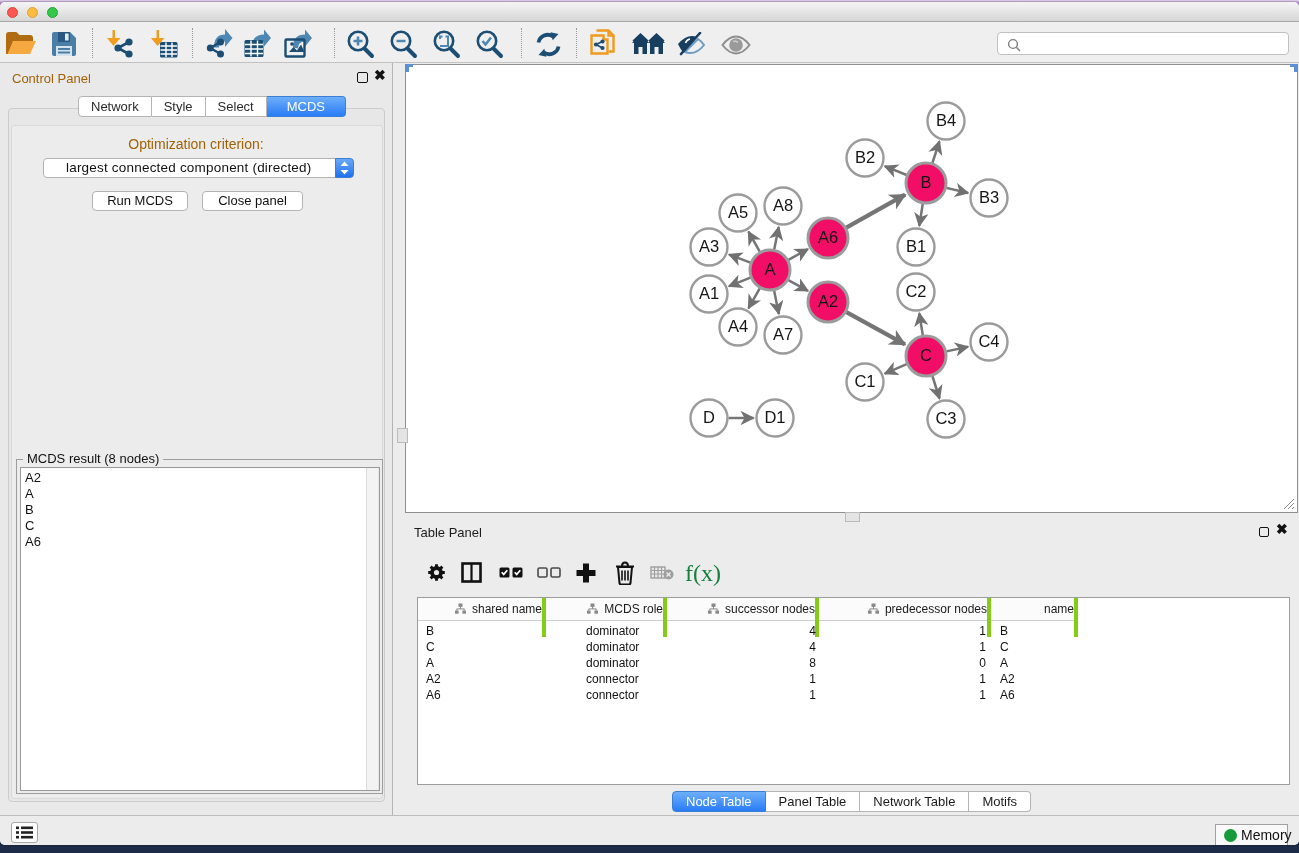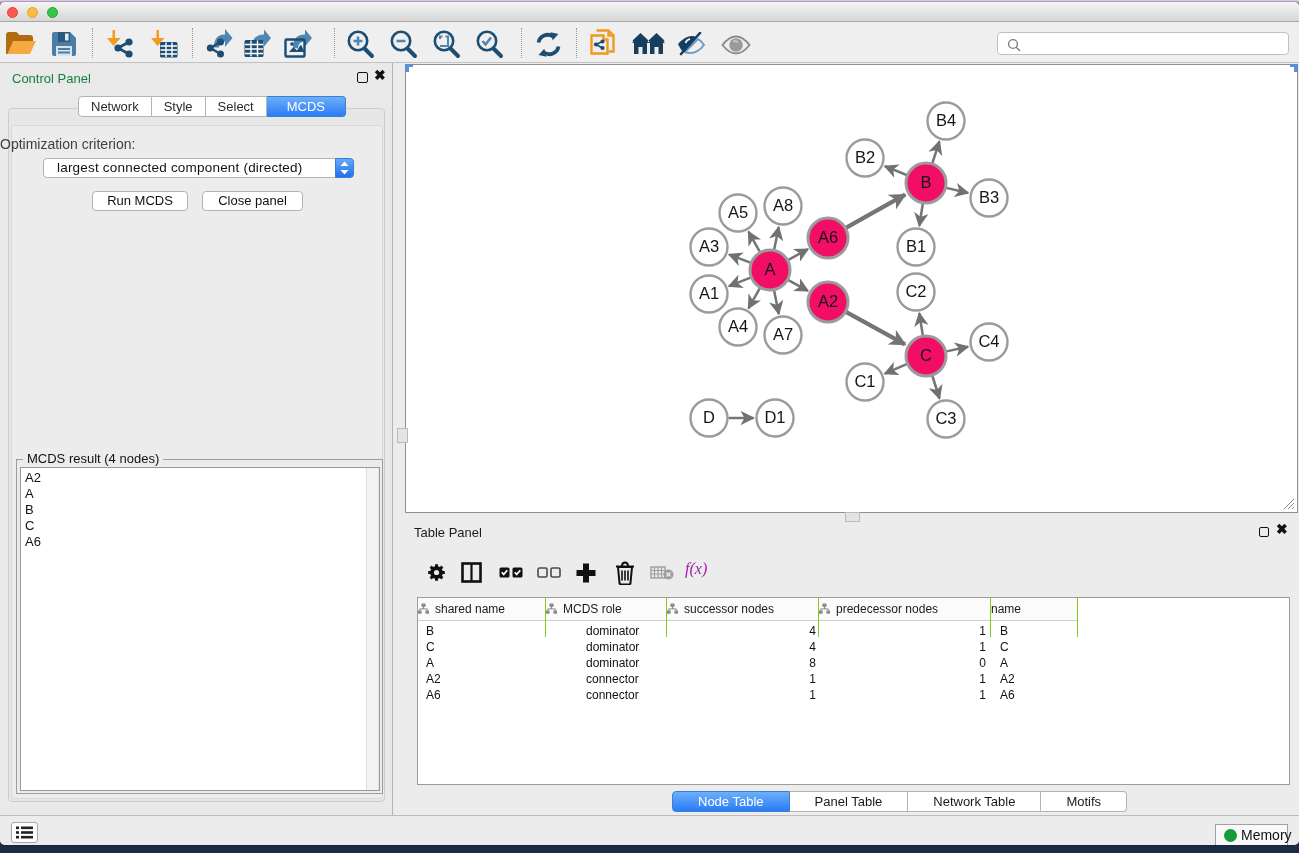--- a/index.html
+++ b/index.html
@@ -12,31 +12,31 @@
 #titlebar .t2{left:27px;background:#fdbc40;border:1px solid #e0a033}
 #titlebar .t3{left:47px;background:#34c84a;border:1px solid #24a434}
 #title{position:absolute;top:3px;left:0;width:100%;text-align:center;font-size:13px;color:#3e3e3e}
 
 #toolbar{position:absolute;left:0;top:20px;width:100%;height:41px;background:#efefef;border-bottom:1px solid #c2c2c2}
 .sep{position:absolute;top:6px;height:30px;width:0;border-left:1px dotted #9a9a9a}
 .ic{position:absolute;top:7px}
 #search{position:absolute;left:997px;top:10px;width:292px;height:23px;background:#fff;border:1px solid #c0c0c0;border-radius:4px}
 
 #cpanel{position:absolute;left:0;top:61px;width:393px;height:752px;background:#e9e9e9;border-right:1px solid #b4b4b4}
-#cp-title{position:absolute;left:12px;top:8px;font-size:13px;color:#15803d}
+#cp-title{position:absolute;left:12px;top:8px;font-size:13px;color:#a16207}
 #cp-box{position:absolute;left:357px;top:9px;width:11px;height:11px;border:1.5px solid #111;border-radius:2px}
 #cp-x{position:absolute;left:374px;top:4px;font-size:14px;font-weight:bold;color:#111}
 #tabpanel{position:absolute;left:8px;top:45px;width:377px;height:694px;border:1px solid #cccccc;border-radius:4px;background:#e7e7e7}
 #tabinner{position:absolute;left:2px;top:16px;width:372px;height:674px;border:1px solid #d9d9d9;border-radius:3px;background:#ececec}
 #tabs{position:absolute;left:78px;top:33px;height:25px;display:flex;font-size:13px;color:#2a2a2a}
 #tabs div{background:#fff;border:1px solid #b4b4b4;border-left:none;padding:2px 12px 0;height:21px;text-align:center}
 #tabs div:first-child{border-left:1px solid #b4b4b4;border-radius:4px 0 0 4px}
 #tabs div.sel{background:linear-gradient(#6daff9,#2a7cf7);color:#fff;border-color:#3a7fd5;border-radius:0 4px 4px 0}
-#opt-label{position:absolute;left:0;top:73px;width:100%;font-size:14px;color:#404040}
-#combo{position:absolute;left:43px;top:95px;width:311px;height:20px;background:#fff;border:1px solid #b3b3b3;border-radius:4px;font-size:13.5px;color:#111;line-height:18px;text-align:left;padding-left:13px;letter-spacing:0.2px}
+#opt-label{position:absolute;left:0;top:73px;width:100%;text-align:center;font-size:14px;color:#a16207}
+#combo{position:absolute;left:43px;top:95px;width:311px;height:20px;background:#fff;border:1px solid #b3b3b3;border-radius:4px;font-size:13.5px;color:#111;line-height:18px;text-align:left;padding-left:22px;letter-spacing:0.2px}
 #combo .step{position:absolute;right:-1px;top:-1px;width:19px;height:20px;border-radius:0 4px 4px 0;background:linear-gradient(#68a9f8,#2070ee);border:1px solid #3a7fd5}
 .btn{position:absolute;top:128px;height:20px;background:#fff;border:1px solid #b3b3b3;border-radius:4px;font-size:13px;color:#111;text-align:center;line-height:18px}
 #fieldset{position:absolute;left:16px;top:396px;width:367px;height:335px;border:1px solid #9d9d9d}
 #legend{position:absolute;left:6px;top:-9px;background:#ececec;padding:0 4px;font-size:13px;color:#111}
 #listbox{position:absolute;left:3px;top:7px;width:360px;height:324px;background:#fff;border:1px solid #999;font-size:13px;color:#111;padding:2px 0 0 4px;line-height:16px}
 #listbox .sb{position:absolute;right:0px;top:0px;width:13px;height:322px;background:#f3f3f3;border-left:1px solid #dcdcdc;border-right:1px solid #e6e6e6}
 
 #netwin{position:absolute;left:405px;top:62px;width:893px;height:449px;background:#fff;border:1px solid #8f8f8f}
 #nw-title{position:absolute;left:0;top:0;width:100%;height:21px;background:linear-gradient(#f2f2f2,#d8d8d8);border-bottom:1px solid #ababab}
 #nw-title .tl{top:5px;width:10px;height:10px}
@@ -46,30 +46,30 @@
 #nw-name{position:absolute;top:3px;width:100%;text-align:center;font-size:13px;color:#2e2e2e}
 #grip{position:absolute;right:2px;bottom:2px;width:12px;height:12px}
 
 #tpanel{position:absolute;left:394px;top:511px;width:905px;height:302px;background:#ececec}
 #tp-title{position:absolute;left:20px;top:12px;font-size:13px;color:#1c1c1c}
 #tp-box{position:absolute;left:865px;top:14px;width:10px;height:10px;border:1.5px solid #111;border-radius:2px}
 #tp-x{position:absolute;left:882px;top:8px;font-size:14px;font-weight:bold;color:#111}
 #ttools{position:absolute;left:23px;top:47px;width:860px;height:36px}
 #ttable{position:absolute;left:23px;top:84px;width:873px;height:188px;background:#fff;border:1px solid #9c9c9c}
 #thead{position:absolute;left:0;top:0;width:660px;height:23px;background:#fbfbfb;border-bottom:1px solid #cfcfcf;font-size:12px;color:#1a1a1a}
-.hc{position:absolute;top:0;height:39px;border-right:1px solid #84cc16;text-align:left;line-height:23px}
+.hc{position:absolute;top:0;height:39px;border-right:4px solid #84cc16;text-align:right;line-height:23px}
 .hi{margin-right:6px;vertical-align:-1px}
 .trow{position:absolute;font-size:12px;color:#111;height:16px;line-height:16px}
 .cl{position:absolute;left:8px}
 .c2{position:absolute;left:168px}
 .c3{position:absolute;width:130px;text-align:right;left:268px}
 .c4{position:absolute;width:160px;text-align:right;left:408px}
 .c5{position:absolute;left:582px}
 #btabs{position:absolute;left:278px;top:278px;height:21px;display:flex;font-size:13px;color:#1a1a1a}
-#btabs div{background:#fff;border:1px solid #b4b4b4;border-left:none;padding:2px 25px 0;height:21px}
+#btabs div{background:#fff;border:1px solid #b4b4b4;border-left:none;padding:2px 13px 0;height:21px}
 #btabs div:first-child{border-left:1px solid #b4b4b4;border-radius:4px 0 0 4px;background:linear-gradient(#6daff9,#2a7cf7);color:#fff;border-color:#3a7fd5}
 #btabs div:last-child{border-radius:0 4px 4px 0}
 #tp-line{position:absolute;left:-394px;top:302px;width:1299px;height:0;border-top:1px solid #bdbdbd}
 
 #statusbar{position:absolute;left:0;top:813px;width:100%;height:30px;background:#ececec;border-top:1px solid #bdbdbd}
 #sb-left{position:absolute;left:11px;top:6px;width:27px;height:21px;background:#fdfdfd;border:1px solid #a8a8a8;border-radius:3px}
 #sb-mem{position:absolute;left:1215px;top:8px;width:73px;height:22px;background:#f9f9f9;border:1px solid #a0a0a0;font-size:12px;color:#111;line-height:20px}
 #sb-mem i{position:absolute;left:8px;top:4px;width:13px;height:13px;border-radius:50%;background:#169a3a;font-style:normal}
 #sb-mem span{position:absolute;left:25px;top:0px;font-size:14px}
 .divgrip{position:absolute;background:#e4e4e4;border:1px solid #bbb}
@@ -219,21 +219,21 @@
       </div>
     <div id="opt-label">Optimization criterion:</div>
     <div id="combo">largest connected component (directed)<div class="step">
           <svg width="19" height="20" viewBox="0 0 19 20" style="position:absolute;left:-1px;top:-1px">
             <path d="M5.5 8 l4 -4.5 4 4.5 z M5.5 12 l4 4.5 4 -4.5 z" fill="#fff"></path>
           </svg>
         </div></div>
     <div class="btn" style="left:92px;width:96px">Run MCDS</div>
     <div class="btn" style="left:202px;width:101px">Close panel</div>
     <div id="fieldset">
-        <div id="legend">MCDS result (4 nodes)</div>
+        <div id="legend">MCDS result (8 nodes)</div>
       <div id="listbox">A2<br>A<br>B<br>C<br>A6<div class="sb"></div></div>
     </div>
   </div>
   <div id="netwin">
     <div style="position:absolute;left:-1px;top:-1px;width:4px;height:8px;background:#5b8fd6"></div>
       <div style="position:absolute;left:-1px;top:-1px;width:8px;height:3px;background:#5b8fd6"></div>
       <div style="position:absolute;right:-1px;top:-1px;width:4px;height:8px;background:#5b8fd6"></div>
       <div style="position:absolute;right:-1px;top:-1px;width:8px;height:3px;background:#5b8fd6"></div>
     <svg id="graph" style="position:absolute;left:0;top:24px" width="891" height="423" viewBox="1 1 891 423">
       <defs>
@@ -360,21 +360,21 @@
         <path d="M7 9.5 v10 M10 9.5 v10 M13 9.5 v10" stroke="#111" stroke-width="1.6"></path>
       </svg>
       <svg style="position:absolute;left:233px;top:6px" width="24" height="14" viewBox="0 0 24 14">
         <g stroke="#9e9e9e">
             <rect x="1" y="1" width="14" height="11" fill="none" stroke-width="1.4"></rect>
             <path d="M1 4.5 h14 M1 8 h14 M4.5 1 v11 M8 1 v11 M11.5 1 v11" stroke-width="1.2"></path>
           </g>
         <circle cx="18.5" cy="8.5" r="5" fill="#9e9e9e"></circle>
           <path d="M16.5 6.5 l4 4 M20.5 6.5 l-4 4" stroke="#ececec" stroke-width="1.4"></path>
       </svg>
-      <div style="position:absolute;left:268px;top:0px;width:46px;height:26px;font-family:'Liberation Serif',serif;font-style:italic;font-size:16px;color:#a21caf">f(x)</div>
+      <div style="position:absolute;left:268px;top:0px;width:46px;height:26px;font-family:'Liberation Serif',serif;font-size:24px;color:#15803d">f(x)</div>
     </div>
     <div id="ttable">
       <div id="thead">
         <div class="hc" style="left:0;width:128px"><svg class="hi" width="11" height="11" viewBox="0 0 11 11">
               <rect x="3.5" y="0.5" width="4" height="3.4" fill="#888"></rect>
               <path d="M5.5 3.9 v2 M1.8 5.9 h7.4 M1.8 5.9 v1.6 M9.2 5.9 v1.6" stroke="#888" fill="none"></path>
               <rect x="0" y="7.5" width="3.6" height="3.2" fill="#888"></rect>
               <rect x="7.4" y="7.5" width="3.6" height="3.2" fill="#888"></rect>
             </svg>shared name</div>
         <div class="hc" style="left:128px;width:121px"><svg class="hi" width="11" height="11" viewBox="0 0 11 11">

